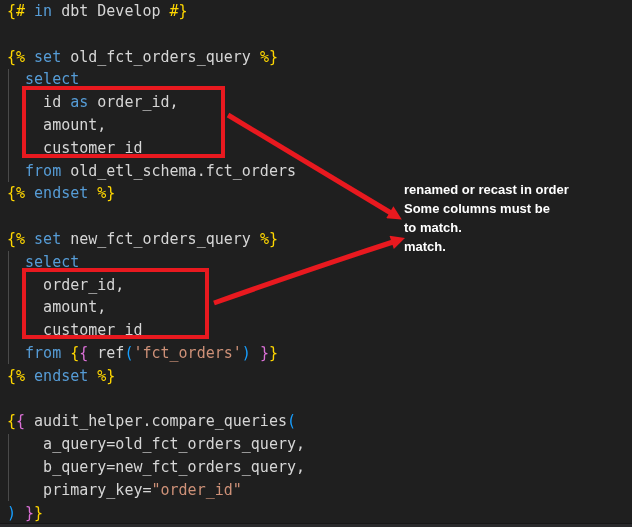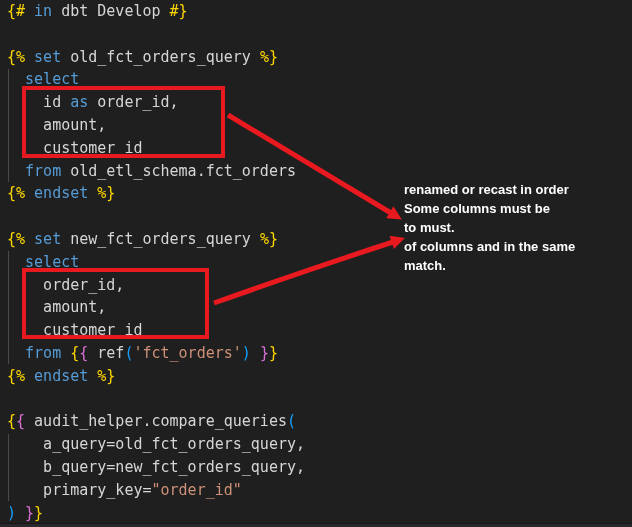--- a/index.html
+++ b/index.html
@@ -104,20 +104,19 @@
         <path class="head" d="M 0 0 L 10 5 L 0 10 Z"></path>
       </marker>
     </defs>
     <path class="arrow" d="M 228 115 L 391 213" marker-end="url(#arrowhead)"></path>
     <path class="arrow" d="M 214 303 Q 310 269 393 242" marker-end="url(#arrowhead)"></path>
   </svg>
 
   <div id="annotation-note">
       <div>renamed or recast in order</div>
       <div>Some columns must be</div>
-      <div>to must.</div>
-      <div>of columns and in the same</div>
+      <div>to match.</div>
       <div>match.</div>
     </div>
 
   <div id="scrollbar-track-horizontal"></div>
 
 </div>
 
 </body></html>

